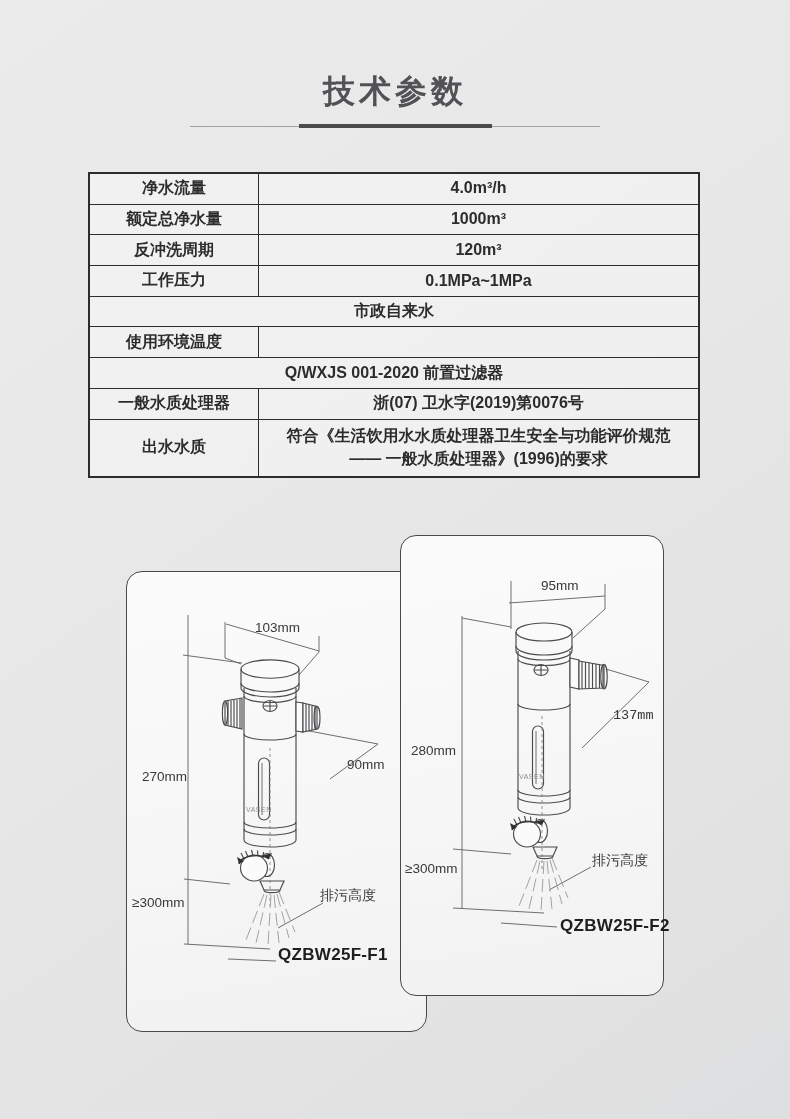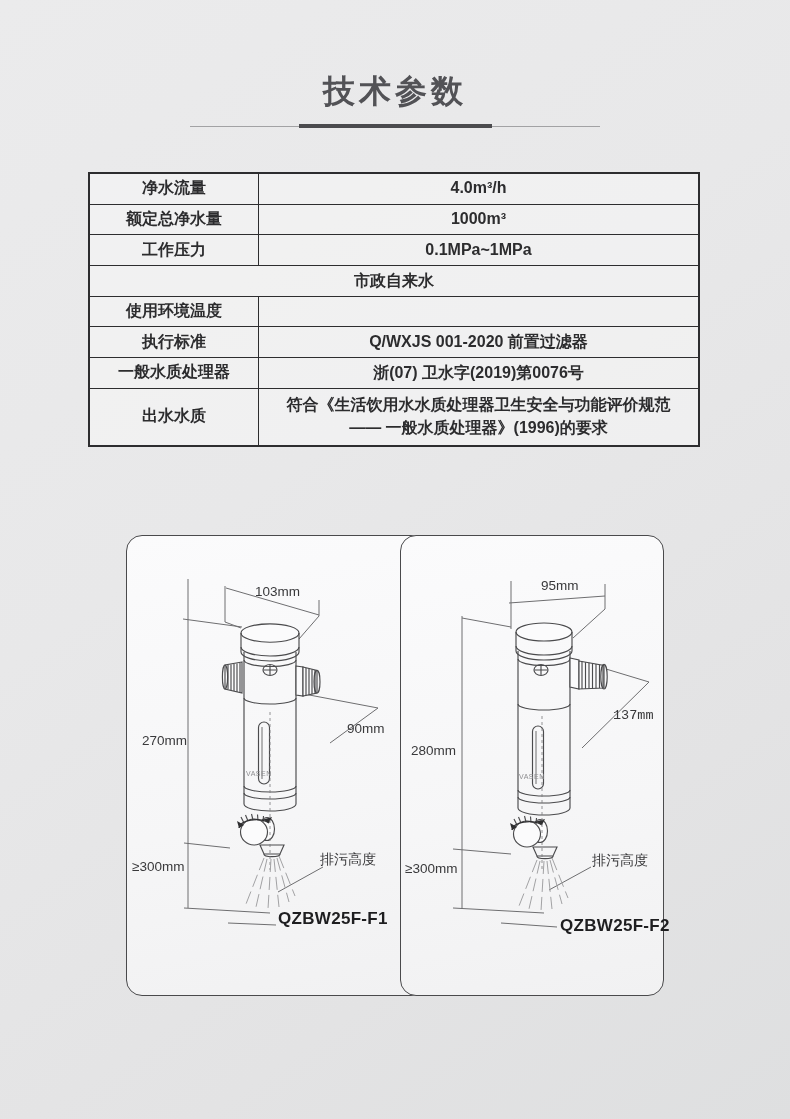--- a/index.html
+++ b/index.html
@@ -46,21 +46,21 @@
     flex:1;display:flex;align-items:center;justify-content:center;
     font-size:16px;font-weight:600;color:#2c2c2e;
     text-align:center;white-space:pre-line;line-height:1.42;
   }
   
   .card{
     position:absolute;top:535px;height:461px;box-sizing:border-box;
     border:1px solid #4a4a4c;border-radius:16px;
     background:linear-gradient(170deg,#fbfbfc 0%,#f6f6f7 60%,#f1f1f2 100%);
   }
-  .card.left{left:126px;width:301px;}
+  .card.left{left:126px;width:301px;margin-top:36px;}
   .card.right{left:400px;width:264px;}
   .card svg{position:absolute;left:0;top:0;}
   .dim{
     position:absolute;font-size:13.5px;color:#39393b;font-weight:400;
     white-space:nowrap;
   }
   .drain-label{
     position:absolute;font-size:14px;color:#39393b;white-space:nowrap;
   }
   .model-label{
@@ -85,31 +85,34 @@
   <div class="spec-table">
     <div class="trow">
       <div class="tlabel">净水流量</div>
       <div class="tvalue">4.0m³/h</div>
     </div>
     <div class="trow">
       <div class="tlabel">额定总净水量</div>
       <div class="tvalue">1000m³</div>
     </div>
     <div class="trow">
+      <div class="tlabel">反冲洗周期</div>
+      <div class="tvalue">120m³</div>
+    </div>
+    <div class="trow">
       <div class="tlabel">工作压力</div>
       <div class="tvalue">0.1MPa~1MPa</div>
     </div>
     <div class="trow">
       <div class="tvalue">市政自来水</div>
     </div>
     <div class="trow">
       <div class="tlabel">使用环境温度</div>
     </div>
     <div class="trow">
-      <div class="tlabel">执行标准</div>
       <div class="tvalue">Q/WXJS 001-2020 前置过滤器</div>
     </div>
     <div class="trow">
       <div class="tlabel">一般水质处理器</div>
       <div class="tvalue">浙(07) 卫水字(2019)第0076号</div>
     </div>
     <div class="trow tall">
       <div class="tlabel">出水水质</div>
       <div class="tvalue">符合《生活饮用水水质处理器卫生安全与功能评价规范
 —— 一般水质处理器》(1996)的要求</div>

